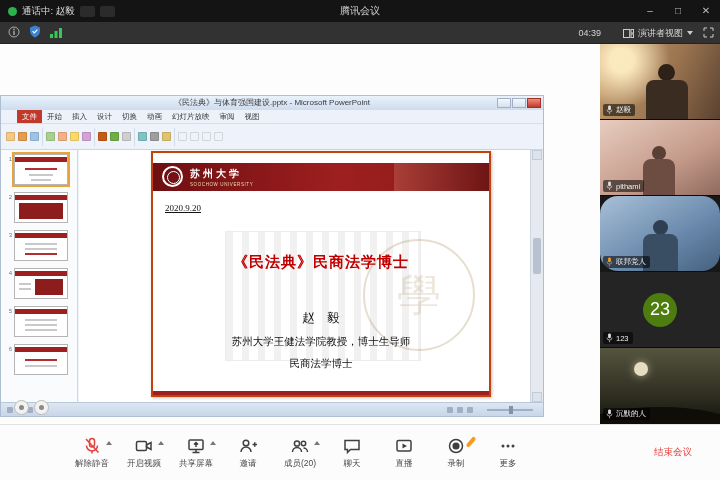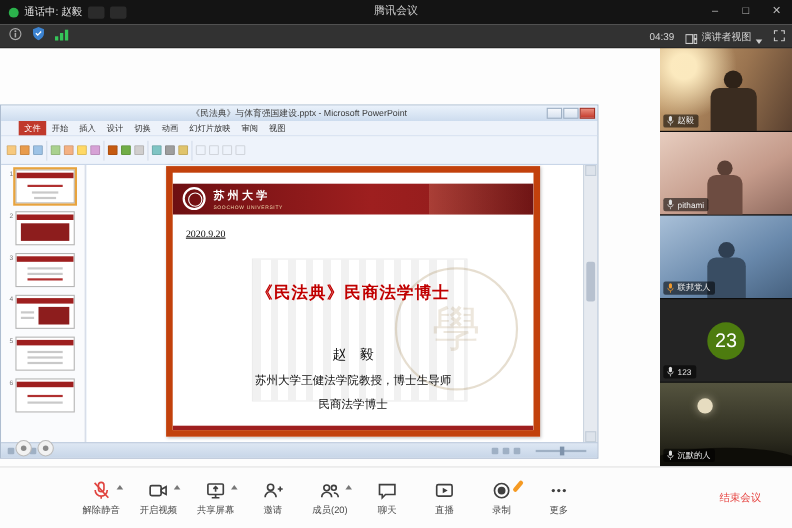--- a/index.html
+++ b/index.html
@@ -12,21 +12,21 @@
   .phone-dot { width:9px; height:9px; border-radius:50%; background:#2bb24c; display:inline-block; }
   .tb-blob { width:15px; height:11px; border-radius:2px; background:#2b2b2b; display:inline-block; }
   .tb-title { position:absolute; left:0; right:0; top:0; text-align:center; line-height:22px; font-size:10px; color:#cfcfcf; }
   .tb-controls { position:absolute; right:0; top:0; height:22px; display:flex; }
   .wc { width:28px; text-align:center; line-height:22px; font-size:10px; color:#bbb; cursor:default; }
 
   
   #toolbar { position:absolute; left:0; top:22px; width:720px; height:22px; background:#323232; border-bottom:1px solid #222; }
   .tl-left { position:absolute; left:8px; top:0; height:22px; display:flex; align-items:center; gap:9px; }
   .tl-right { position:absolute; right:6px; top:0; height:22px; display:flex; align-items:center; gap:10px; color:#d5d5d5; font-size:9px; }
-  .view-selector { display:flex; align-items:flex-end; gap:4px; }
+  .view-selector { display:flex; align-items:center; gap:4px;margin-left:12px; }
   .caret-down { width:0; height:0; border-left:3px solid transparent; border-right:3px solid transparent; border-top:4px solid #ccc; }
 
   
   #share { position:absolute; left:0; top:44px; width:600px; height:380px; background:#fdfdfd; }
 
   
   #ppt { position:absolute; left:0; top:51px; width:544px; height:322px; background:#eef3fa; border:1px solid #aebdd0; }
   .ppt-title { position:absolute; left:0; top:0; right:0; height:14px; background:linear-gradient(#eaf2fb,#cddcee); text-align:center; font-size:8px; line-height:14px; color:#3a3a3a; }
   .ppt-wc { position:absolute; right:2px; top:2px; display:flex; gap:1px; }
   .ppt-wc span { width:14px; height:10px; border:1px solid #9fb0c4; background:linear-gradient(#f5f8fc,#d6e1ef); }
@@ -58,21 +58,21 @@
   .edit-area { position:absolute; left:78px; top:54px; right:13px; bottom:14px; background:#ffffff; }
   .vscroll { position:absolute; right:0; top:54px; width:13px; bottom:14px; background:#e6eaf0; border-left:1px solid #ccd5e0; }
   .vscroll .arrow { position:absolute; left:1px; right:1px; height:10px; background:#dde3eb; border:1px solid #c2ccd8; }
   .vscroll .thumbbar { position:absolute; left:2px; right:2px; top:88px; height:36px; background:#b7c1cf; border-radius:2px; }
   .ppt-status { position:absolute; left:0; right:0; bottom:0; height:14px; background:linear-gradient(#dde7f3,#c8d6e8); border-top:1px solid #b9c7da; }
   .st-sq { position:absolute; top:4px; width:6px; height:6px; background:#9fb0c4; border-radius:1px; }
   .zoom-line { position:absolute; right:10px; top:6px; width:46px; height:2px; background:#9fb0c4; }
   .zoom-knob { position:absolute; right:30px; top:3px; width:4px; height:8px; background:#7f93ab; }
 
   
-  #slide { position:absolute; left:150px; top:55px; width:340px; height:246px; background:#fff; border:6px solid #c2410c; box-shadow:1px 1px 3px rgba(0,0,0,.25); overflow:hidden; }
+  #slide { position:absolute; left:150px; top:55px; width:340px; height:246px; background:#fff; border:2px solid #c2410c; box-shadow:1px 1px 3px rgba(0,0,0,.25); overflow:hidden; }
   .banner { position:absolute; left:0; right:0; top:10px; height:28px; background:linear-gradient(90deg,#6e0f12,#9e1f1f 55%,#8a1a1a); }
   .banner:after { content:""; position:absolute; right:0; top:0; bottom:0; width:95px; background:linear-gradient(90deg,rgba(255,215,170,.18),rgba(60,10,10,.35)); }
   .logo-ring { position:absolute; left:9px; top:3px; width:21px; height:21px; border:2px solid #fff; border-radius:50%; }
   .logo-ring:after { content:""; position:absolute; left:3px; top:3px; width:11px; height:11px; border:1px solid #fff; border-radius:50%; }
   .school { position:absolute; left:37px; top:4px; }
   .school-cn { font-family:"Liberation Serif","DejaVu Serif",serif; font-weight:bold; font-size:10px; color:#fff; letter-spacing:3px; }
   .school-en { font-size:4.5px; color:#f3ddb0; letter-spacing:.6px; margin-top:1px; }
   .s-date { position:absolute; left:12px; top:50px; font-family:"Liberation Serif","DejaVu Serif",serif; font-size:9px; color:#111; text-decoration:underline; }
   .bldg { position:absolute; left:72px; top:78px; width:196px; height:130px; opacity:.13; border:1px solid #777; background:repeating-linear-gradient(90deg,#999 0 7px,transparent 7px 16px); }
   .seal { position:absolute; right:14px; top:86px; width:112px; height:112px; border:2px solid rgba(165,135,85,.28); border-radius:50%; display:flex; align-items:center; justify-content:center; }
@@ -83,21 +83,21 @@
   .s-footer { position:absolute; left:0; right:0; bottom:0; height:4px; background:#9e1f1f; }
 
   .anno-btn { position:absolute; width:15px; height:15px; border-radius:50%; background:#f2f2f2; border:1px solid #bbb; }
   .anno-btn:after { content:""; position:absolute; left:4px; top:4px; width:5px; height:5px; border-radius:50%; background:#8a8a8a; }
 
   
   #panel { position:absolute; left:600px; top:44px; width:120px; height:380px; background:#181818; }
   .tile { position:relative; height:76px; border-bottom:1px solid #0c0c0c; overflow:hidden; }
   .tile1 { background:radial-gradient(circle at 18% 22%, rgba(255,238,195,.95) 0 10%, rgba(255,238,195,0) 42%), linear-gradient(115deg,#c9a271,#9a7450 55%,#5a4130); }
   .tile2 { background:linear-gradient(150deg,#e7cdbf,#c49a8a 60%,#8f6a5e); }
-  .tile3 { background:linear-gradient(150deg,#a9c0d8,#6888ab 60%,#46617f); }
+  .tile3 { background:linear-gradient(150deg,#a9c0d8,#6888ab 60%,#46617f);border-radius:18px; }
   .tile4 { background:#242424; display:flex; align-items:center; justify-content:center; }
   .tile5 { background:linear-gradient(#55543f,#2b2a1e 70%,#15140e); }
   .sil-head { position:absolute; border-radius:50%; }
   .sil-body { position:absolute; border-radius:8px 8px 0 0; }
   .t1-head { left:58px; top:20px; width:17px; height:17px; background:#2e2218; }
   .t1-body { left:46px; top:36px; width:42px; height:40px; background:#3a2c20; }
   .t2-head { left:52px; top:26px; width:14px; height:14px; background:#5a3f35; }
   .t2-body { left:43px; top:39px; width:32px; height:37px; background:#6d4c41; }
   .t3-head { left:53px; top:24px; width:15px; height:15px; background:#2f3f52; }
   .t3-body { left:43px; top:38px; width:35px; height:38px; background:#394d63; }

